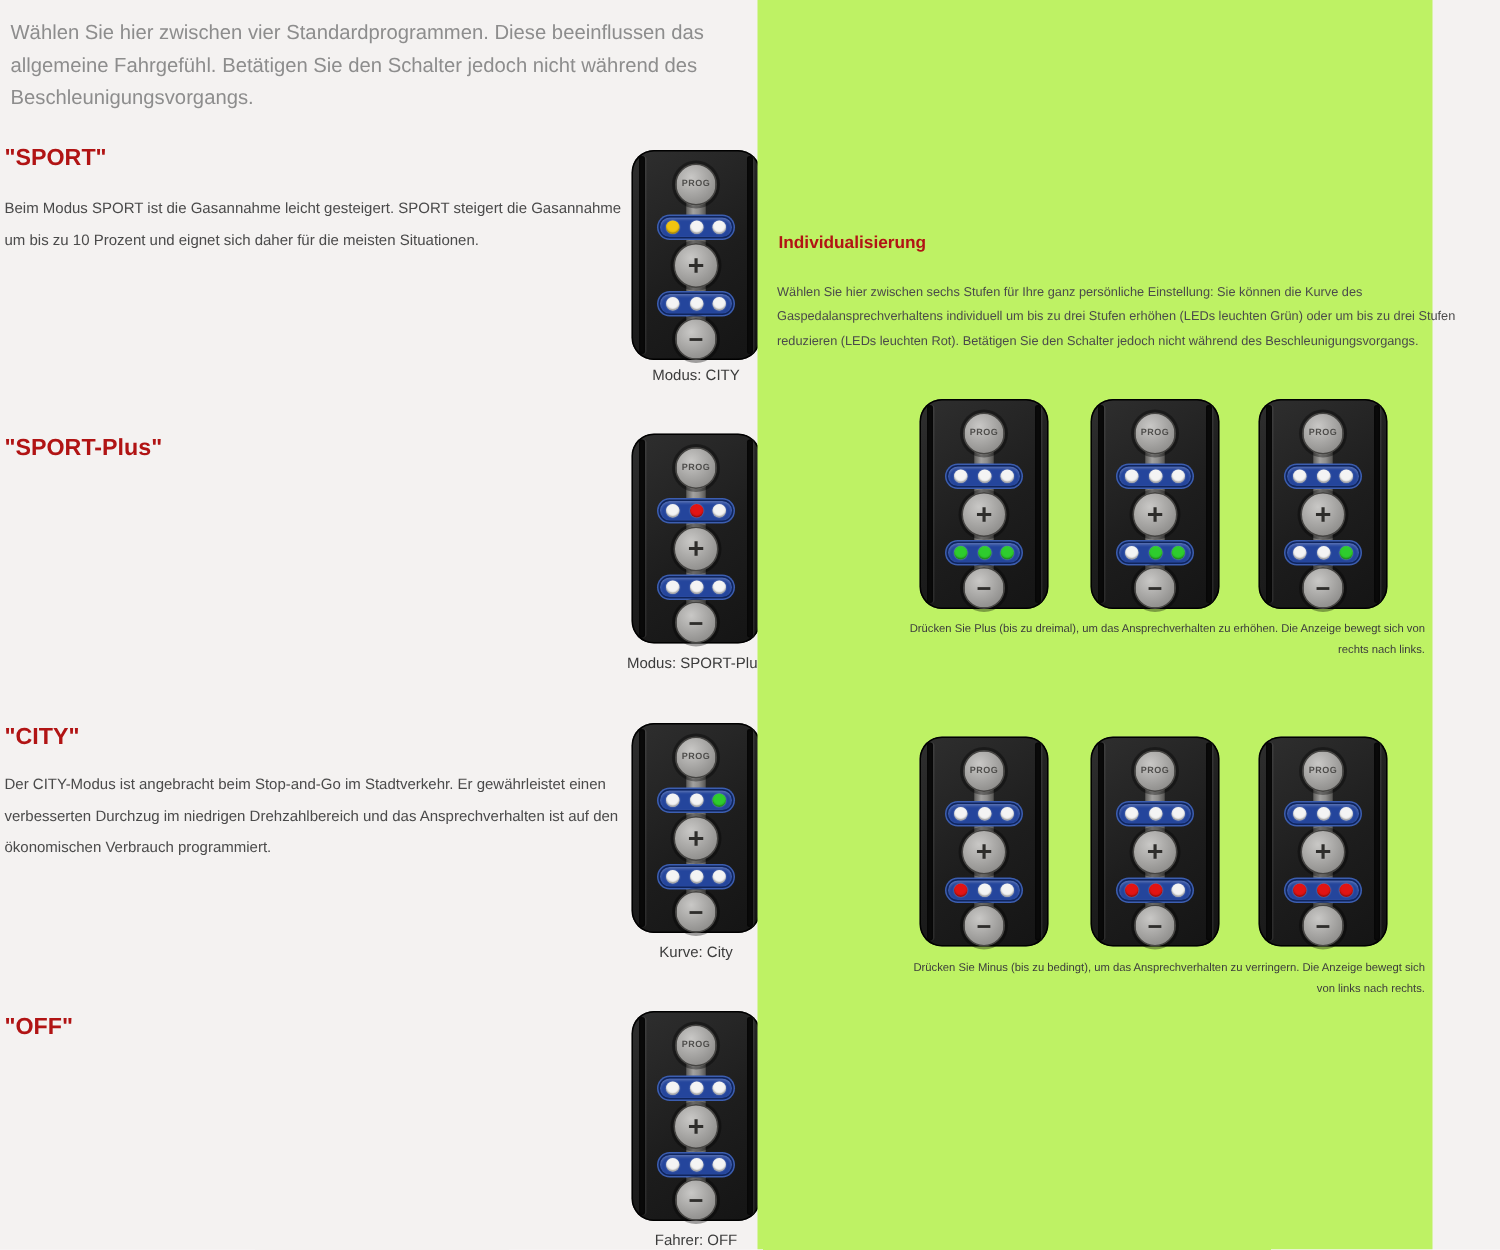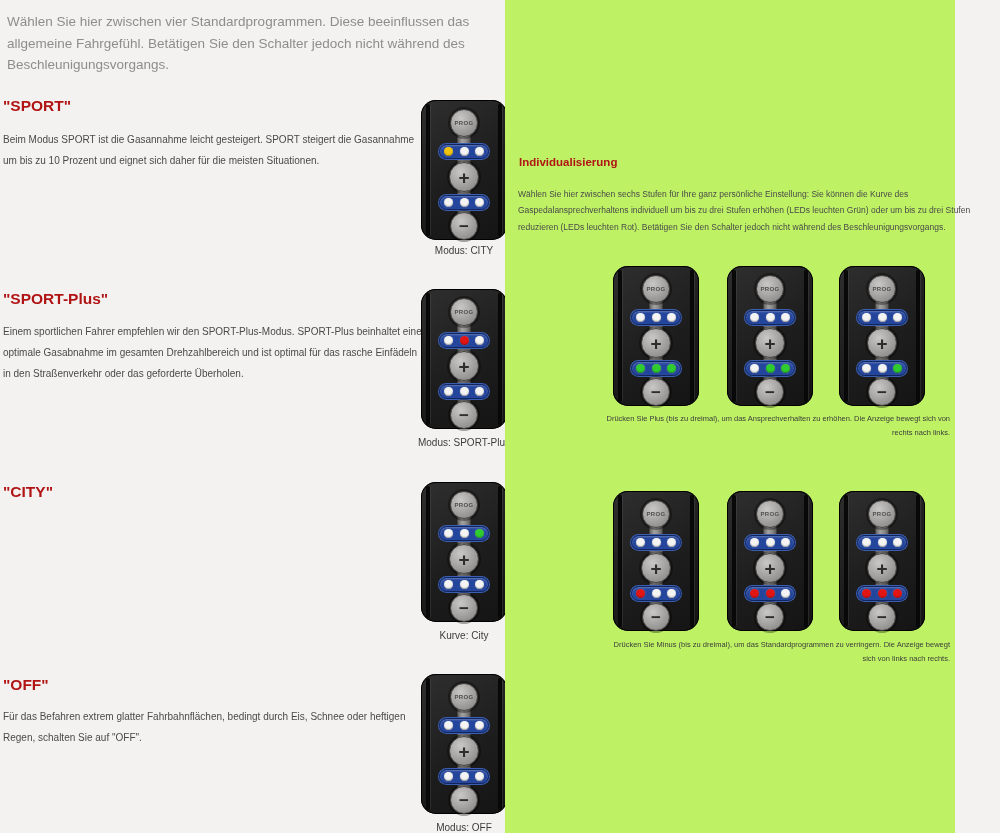--- a/index.html
+++ b/index.html
@@ -81,21 +81,20 @@
             <div class="led" style="background: rgb(244, 244, 244);"></div>
             <div class="led" style="background: rgb(244, 244, 244);"></div>
             <div class="led" style="background: rgb(244, 244, 244);"></div>
           </div>
           <div class="btn btn-minus">−</div>
         </div>
       </div>
     <div class="device-caption" style="left:391px;top:245px">Modus: CITY</div>
 
     <h2 class="mode-heading" style="top:290px">"SPORT-Plus"</h2>
-    <p class="mode-text" style="top:321px">Einem sportlichen Fahrer empfehlen wir den SPORT-Plus-Modus. SPORT-Plus beinhaltet eine optimale Gasabnahme im gesamten Drehzahlbereich und ist optimal für das rasche Einfädeln in den Straßenverkehr oder das geforderte Überholen.</p>
     <div class="device-slot" style="left:421px;top:289px">
         <div class="device">
           <div class="ridge l"></div>
           <div class="ridge r"></div>
           <div class="stem"></div>
           <div class="btn btn-prog">PROG</div>
           <div class="pill pill-top">
             <div class="led" style="background: rgb(244, 244, 244);"></div>
             <div class="led" style="background: rgb(226, 20, 20);"></div>
             <div class="led" style="background: rgb(244, 244, 244);"></div>
@@ -105,20 +104,21 @@
             <div class="led" style="background: rgb(244, 244, 244);"></div>
             <div class="led" style="background: rgb(244, 244, 244);"></div>
             <div class="led" style="background: rgb(244, 244, 244);"></div>
           </div>
           <div class="btn btn-minus">−</div>
         </div>
       </div>
     <div class="device-caption" style="left:391px;top:437px">Modus: SPORT-Plus</div>
 
     <h2 class="mode-heading" style="top:483px">"CITY"</h2>
+    <p class="mode-text" style="top:513px">Der CITY-Modus ist angebracht beim Stop-and-Go im Stadtverkehr. Er gewährleistet einen verbesserten Durchzug im niedrigen Drehzahlbereich und das Ansprechverhalten ist auf den ökonomischen Verbrauch programmiert.</p>
     <div class="device-slot" style="left:421px;top:482px">
         <div class="device">
           <div class="ridge l"></div>
           <div class="ridge r"></div>
           <div class="stem"></div>
           <div class="btn btn-prog">PROG</div>
           <div class="pill pill-top">
             <div class="led" style="background: rgb(244, 244, 244);"></div>
             <div class="led" style="background: rgb(244, 244, 244);"></div>
             <div class="led" style="background: rgb(46, 204, 46);"></div>
@@ -128,42 +128,41 @@
             <div class="led" style="background: rgb(244, 244, 244);"></div>
             <div class="led" style="background: rgb(244, 244, 244);"></div>
             <div class="led" style="background: rgb(244, 244, 244);"></div>
           </div>
           <div class="btn btn-minus">−</div>
         </div>
       </div>
     <div class="device-caption" style="left:391px;top:630px">Kurve: City</div>
 
     <h2 class="mode-heading" style="top:676px">"OFF"</h2>
-    <p class="mode-text" style="top:706px">Für das Befahren extrem glatter Fahrbahnflächen, bedingt durch Eis, Schnee oder heftigen Regen, schalten Sie auf "OFF".</p>
     <div class="device-slot" style="left:421px;top:674px">
         <div class="device">
           <div class="ridge l"></div>
           <div class="ridge r"></div>
           <div class="stem"></div>
           <div class="btn btn-prog">PROG</div>
           <div class="pill pill-top">
             <div class="led" style="background: rgb(244, 244, 244);"></div>
             <div class="led" style="background: rgb(244, 244, 244);"></div>
             <div class="led" style="background: rgb(244, 244, 244);"></div>
           </div>
           <div class="btn btn-plus">+</div>
           <div class="pill pill-bottom">
             <div class="led" style="background: rgb(244, 244, 244);"></div>
             <div class="led" style="background: rgb(244, 244, 244);"></div>
             <div class="led" style="background: rgb(244, 244, 244);"></div>
           </div>
           <div class="btn btn-minus">−</div>
         </div>
       </div>
-    <div class="device-caption" style="left:391px;top:822px">Modus: OFF</div>
+    <div class="device-caption" style="left:391px;top:822px">Fahrer: OFF</div>
   </div>
 
   <div class="right-col">
     <h2 class="indiv-heading">Individualisierung</h2>
     <p class="indiv-text">Wählen Sie hier zwischen sechs Stufen für Ihre ganz persönliche Einstellung: Sie können die Kurve des Gaspedalansprechverhaltens individuell um bis zu drei Stufen erhöhen (LEDs leuchten Grün) oder um bis zu drei Stufen reduzieren (LEDs leuchten Rot). Betätigen Sie den Schalter jedoch nicht während des Beschleunigungsvorgangs.</p>
 
     <div class="device-slot" style="left:108px;top:266px">
         <div class="device">
           <div class="ridge l"></div>
           <div class="ridge r"></div>
@@ -278,16 +277,16 @@
           </div>
           <div class="btn btn-plus">+</div>
           <div class="pill pill-bottom">
             <div class="led" style="background: rgb(226, 20, 20);"></div>
             <div class="led" style="background: rgb(226, 20, 20);"></div>
             <div class="led" style="background: rgb(226, 20, 20);"></div>
           </div>
           <div class="btn btn-minus">−</div>
         </div>
       </div>
-    <div class="row-caption" style="top:638px">Drücken Sie Minus (bis zu dreimal), um das Standardprogrammen zu verringern. Die Anzeige bewegt sich von links nach rechts.</div>
+    <div class="row-caption" style="top:638px">Drücken Sie Minus (bis zu bedingt), um das Ansprechverhalten zu verringern. Die Anzeige bewegt sich von links nach rechts.</div>
   </div>
 
 </div>
 
 </body></html>

